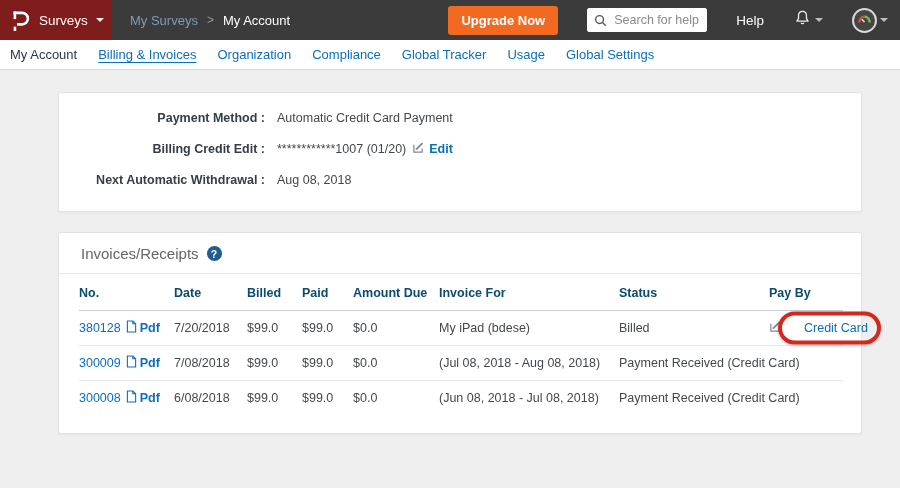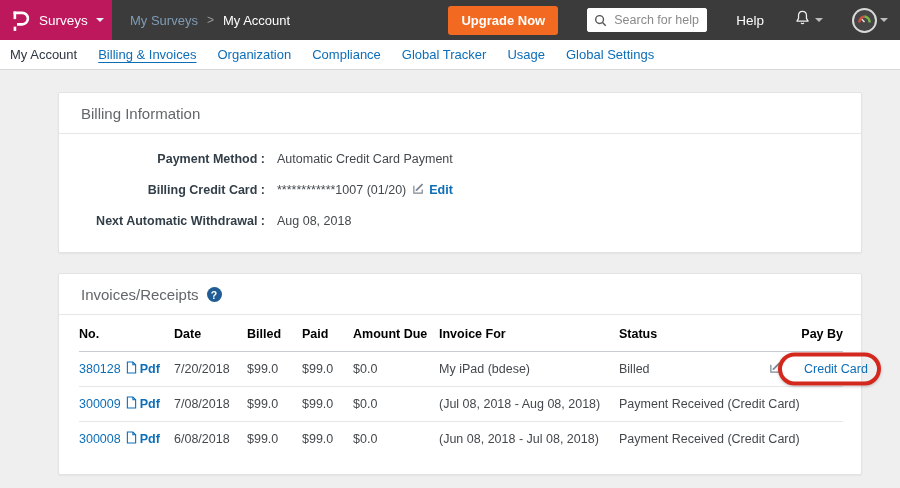--- a/index.html
+++ b/index.html
@@ -1,21 +1,21 @@
 <!DOCTYPE html>
 <html><head>
 <meta charset="utf-8">
 <style>
   * { margin:0; padding:0; box-sizing:border-box; }
   html,body { width:900px; height:488px; overflow:hidden; }
   body { font-family:"Liberation Sans", sans-serif; background:#efefef; position:relative; }
 
   
   .topbar { height:40px; background:#3b3b3b; display:flex; align-items:center; color:#fff; }
-  .logo-block { height:40px; width:112px; background:#be185d; display:flex; align-items:center; padding:0 10px 0 11px; gap:8px; cursor:pointer; flex:0 0 auto; }
+  .logo-block { height:40px; width:112px; background:#7f1d1d; display:flex; align-items:center; padding:0 10px 0 11px; gap:8px; cursor:pointer; flex:0 0 auto; }
   .logo-block svg { display:block; }
   .product-label { font-size:13.5px; color:#fff; }
   .caret { width:0; height:0; border:4px solid transparent; border-top-color:#e8f1fa; margin-top:4px; }
   .breadcrumb { display:flex; align-items:center; gap:9px; margin-left:18px; font-size:13px; }
   .bc-parent { color:#7f9cb5; cursor:pointer; }
   .bc-sep { color:#9a9a9a; font-size:12px; }
   .bc-current { color:#fdfdfd; }
   .topbar-right { margin-left:auto; display:flex; align-items:center; gap:29px; padding-right:12px; }
   .upgrade-btn { background:#f26a21; color:#fff; border:none; font-family:inherit; font-size:13px; font-weight:bold; padding:7px 13px; border-radius:3px; cursor:pointer; }
   .search-wrap { position:relative; }
@@ -43,24 +43,24 @@
   
   .card-body { padding:10px 16px 16px; }
   .info-row { display:flex; align-items:baseline; padding:8px 0; }
   .info-label { width:190px; text-align:right; font-size:12.5px; font-weight:bold; color:#323e48; flex:0 0 auto; }
   .info-value { margin-left:12px; font-size:12.5px; color:#44484c; display:flex; align-items:center; gap:6px; }
   .link { color:#0d6eb8; text-decoration:none; cursor:pointer; }
   .edit-link { font-weight:bold; font-size:12.5px; display:inline-flex; align-items:center; gap:4px; }
 
   
   table { table-layout:fixed; width:764px; margin:0 20px; border-collapse:collapse; }
-  th { text-align:left; font-size:12.5px; font-weight:bold; color:#000000; padding:12px 0 10px; border-bottom:1px solid #c9cdd1; white-space:nowrap; }
+  th { text-align:left; font-size:12.5px; font-weight:bold; color:#0c4a6e; padding:12px 0 10px; border-bottom:1px solid #c9cdd1; white-space:nowrap; }
   td { font-size:12.5px; color:#44484c; padding:9px 0; border-bottom:1px solid #e6e6e6; white-space:nowrap; vertical-align:middle; }
   tbody tr:last-child td { border-bottom:none; }
-  th.right, td.right { text-align:right; }
+  th.right, td.right { text-align:left; }
   .invoices-card { padding-bottom:18px; }
   .no-cell { display:flex; align-items:center; gap:5px; }
   .pdf-link { font-weight:bold; display:inline-flex; align-items:center; gap:3px; }
   .pay-cell { position:relative; display:inline-flex; align-items:center; gap:22px; padding-right:2px; }
   .annotation { position:absolute; right:-11px; top:50%; transform:translateY(-50%); width:103px; height:33px; border:4px solid #d2281e; border-radius:17px; box-shadow:0 1px 3px rgba(0,0,0,.25); pointer-events:none; }
 </style>
 </head>
 <body>
 
 <div class="topbar">
@@ -126,30 +126,27 @@
   <span class="tab">Organization</span>
   <span class="tab">Compliance</span>
   <span class="tab">Global Tracker</span>
   <span class="tab">Usage</span>
   <span class="tab">Global Settings</span>
 </div>
 
 <div class="content">
 
   <section class="card">
-    <div class="card-title">
-      <span>Billing Information</span>
-    </div>
     <div class="card-body">
       <div class="info-row">
         <span class="info-label">Payment Method :</span>
         <span class="info-value">Automatic Credit Card Payment</span>
       </div>
       <div class="info-row">
-        <span class="info-label">Billing Credit Card :</span>
+        <span class="info-label">Billing Credit Edit :</span>
         <span class="info-value">
           <span>************1007 (01/20)</span>
           <span class="link edit-link">
             <span>
               <svg width="13" height="13" viewBox="0 0 14 14">
                 <path d="M2 4 V12 H11 V8" fill="none" stroke="#7d8894" stroke-width="1.3"></path>
                 <path d="M5.5 9.5 L12 3 L10.6 1.6 L4.2 8 L3.8 9.9 Z" fill="#7d8894"></path>
               </svg>
             </span>
             <span>Edit</span>

